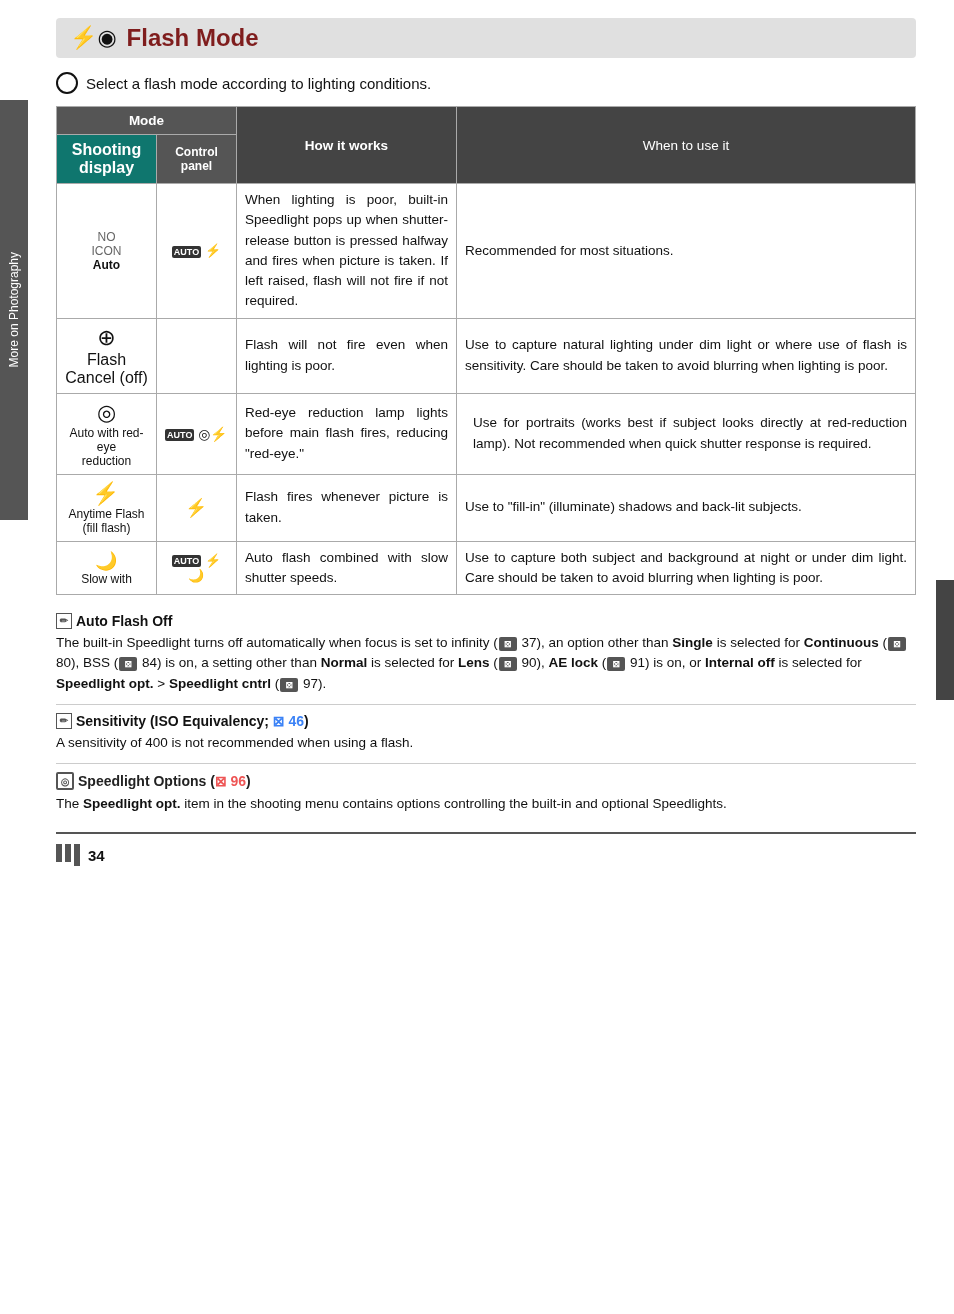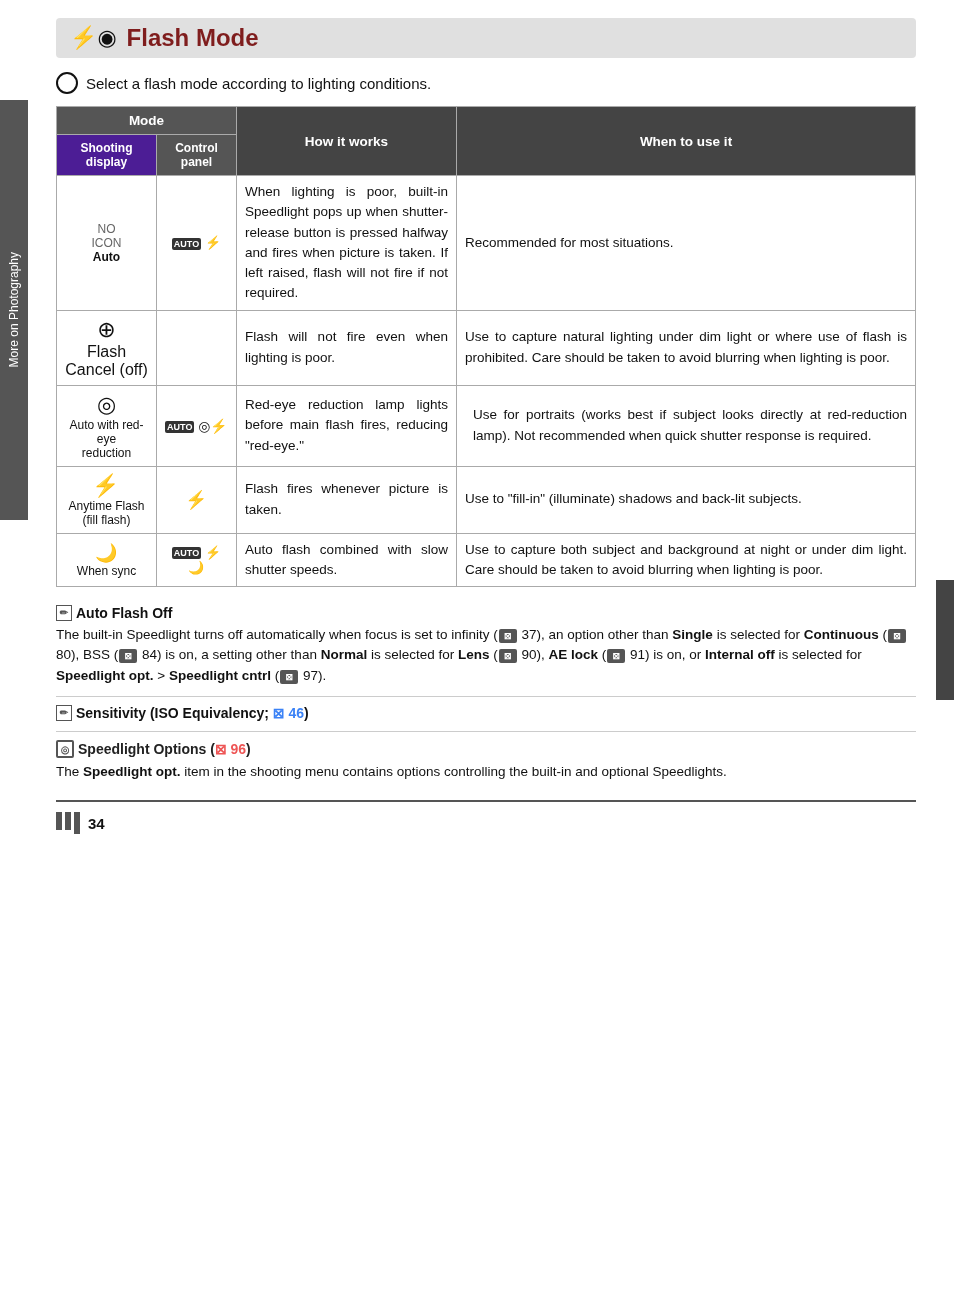--- a/index.html
+++ b/index.html
@@ -304,24 +304,24 @@
   <div class="subtitle">
     <div class="subtitle-icon"></div>
     <span>Select a flash mode according to lighting conditions.</span>
   </div>
 
   <table class="flash-table">
     <thead>
       <tr class="header-row">
         <th colspan="2" class="mode-span-header">Mode</th>
         <th rowspan="2" class="how-it-works" style="background:#444;color:white;text-align:center;font-weight:bold;vertical-align:middle;">How it works</th>
-        <th rowspan="2" class="when-to-use" style="background:#444;color:white;text-align:center;font-weight:bold;vertical-align:middle;">When to use it</th>
+        <th rowspan="2" class="when-to-use" style="background:#444;color:white;text-align:center;font-weight:normal;vertical-align:middle;">When to use it</th>
       </tr>
       <tr class="sub-header">
-        <th style="background:#4c1d95;color:white;text-align:center;font-size:12px;width:100px;">Shooting display</th>
+        <th style="background:#0f766e;color:white;text-align:center;font-size:16px;width:100px;">Shooting display</th>
         <th style="background:#555;color:white;text-align:center;font-size:12px;width:80px;">Control panel</th>
       </tr>
     </thead>
     <tbody>
 
       <tr>
         <td class="mode-cell">
           <div style="font-size:12px;color:#666;">NO<br>ICON</div>
           <div style="font-size:12px;font-weight:bold;">Auto</div>
         </td>
@@ -342,21 +342,21 @@
           <div style="font-size:22px;">⊕</div>
           <div style="font-size:16px;">Flash Cancel (off)</div>
         </td>
         <td class="control-cell">
           
         </td>
         <td class="how-cell" style="text-align:justify;line-height:1.5;">
           Flash will not fire even when lighting is poor.
         </td>
         <td class="when-cell" style="text-align:justify;line-height:1.5;">
-          Use to capture natural lighting under dim light or where use of flash is prohibited. Care should be taken to avoid blurring when lighting is poor.
+          Use to capture natural lighting under dim light or where use of flash is sensitivity. Care should be taken to avoid blurring when lighting is poor.
         </td>
       </tr>
 
       <tr>
         <td class="mode-cell">
           <div style="font-size:22px;">◎</div>
           <div style="font-size:12px;">Auto with red-eye<br>reduction</div>
         </td>
         <td class="control-cell">
           <span class="inline-auto">AUTO</span>
@@ -383,21 +383,21 @@
           Flash fires whenever picture is taken.
         </td>
         <td class="when-cell" style="text-align:justify;line-height:1.5;">
           Use to "fill-in" (illuminate) shadows and back-lit subjects.
         </td>
       </tr>
 
       <tr>
         <td class="mode-cell">
           <div style="font-size:18px;">🌙</div>
-          <div style="font-size:12px;">When sync</div>
+          <div style="font-size:12px;">Slow with</div>
         </td>
         <td class="control-cell">
           <span class="inline-auto">AUTO</span>
           <span style="font-size:13px;">⚡🌙</span>
         </td>
         <td class="how-cell" style="text-align:justify;line-height:1.5;">
           Auto flash combined with slow shutter speeds.
         </td>
         <td class="when-cell" style="text-align:justify;line-height:1.5;">
           Use to capture both subject and background at night or under dim light. Care should be taken to avoid blurring when lighting is poor.
@@ -416,20 +416,21 @@
     </div>
   </div>
 
   <hr class="section-hr">
 
   <div class="note-section">
     <div class="sensitivity-title">
       <span class="sensitivity-icon">✏</span>
       <span>Sensitivity (ISO Equivalency; <span class="sensitivity-ref">⊠ 46</span>)</span>
     </div>
+    <div class="note-body">A sensitivity of 400 is not recommended when using a flash.</div>
   </div>
 
   <hr class="section-hr">
 
   <div class="note-section">
     <div class="speedlight-title">
       <span class="speedlight-icon">◎</span>
       <span>Speedlight Options (<span class="speedlight-ref">⊠ 96</span>)</span>
     </div>
     <div class="note-body">

